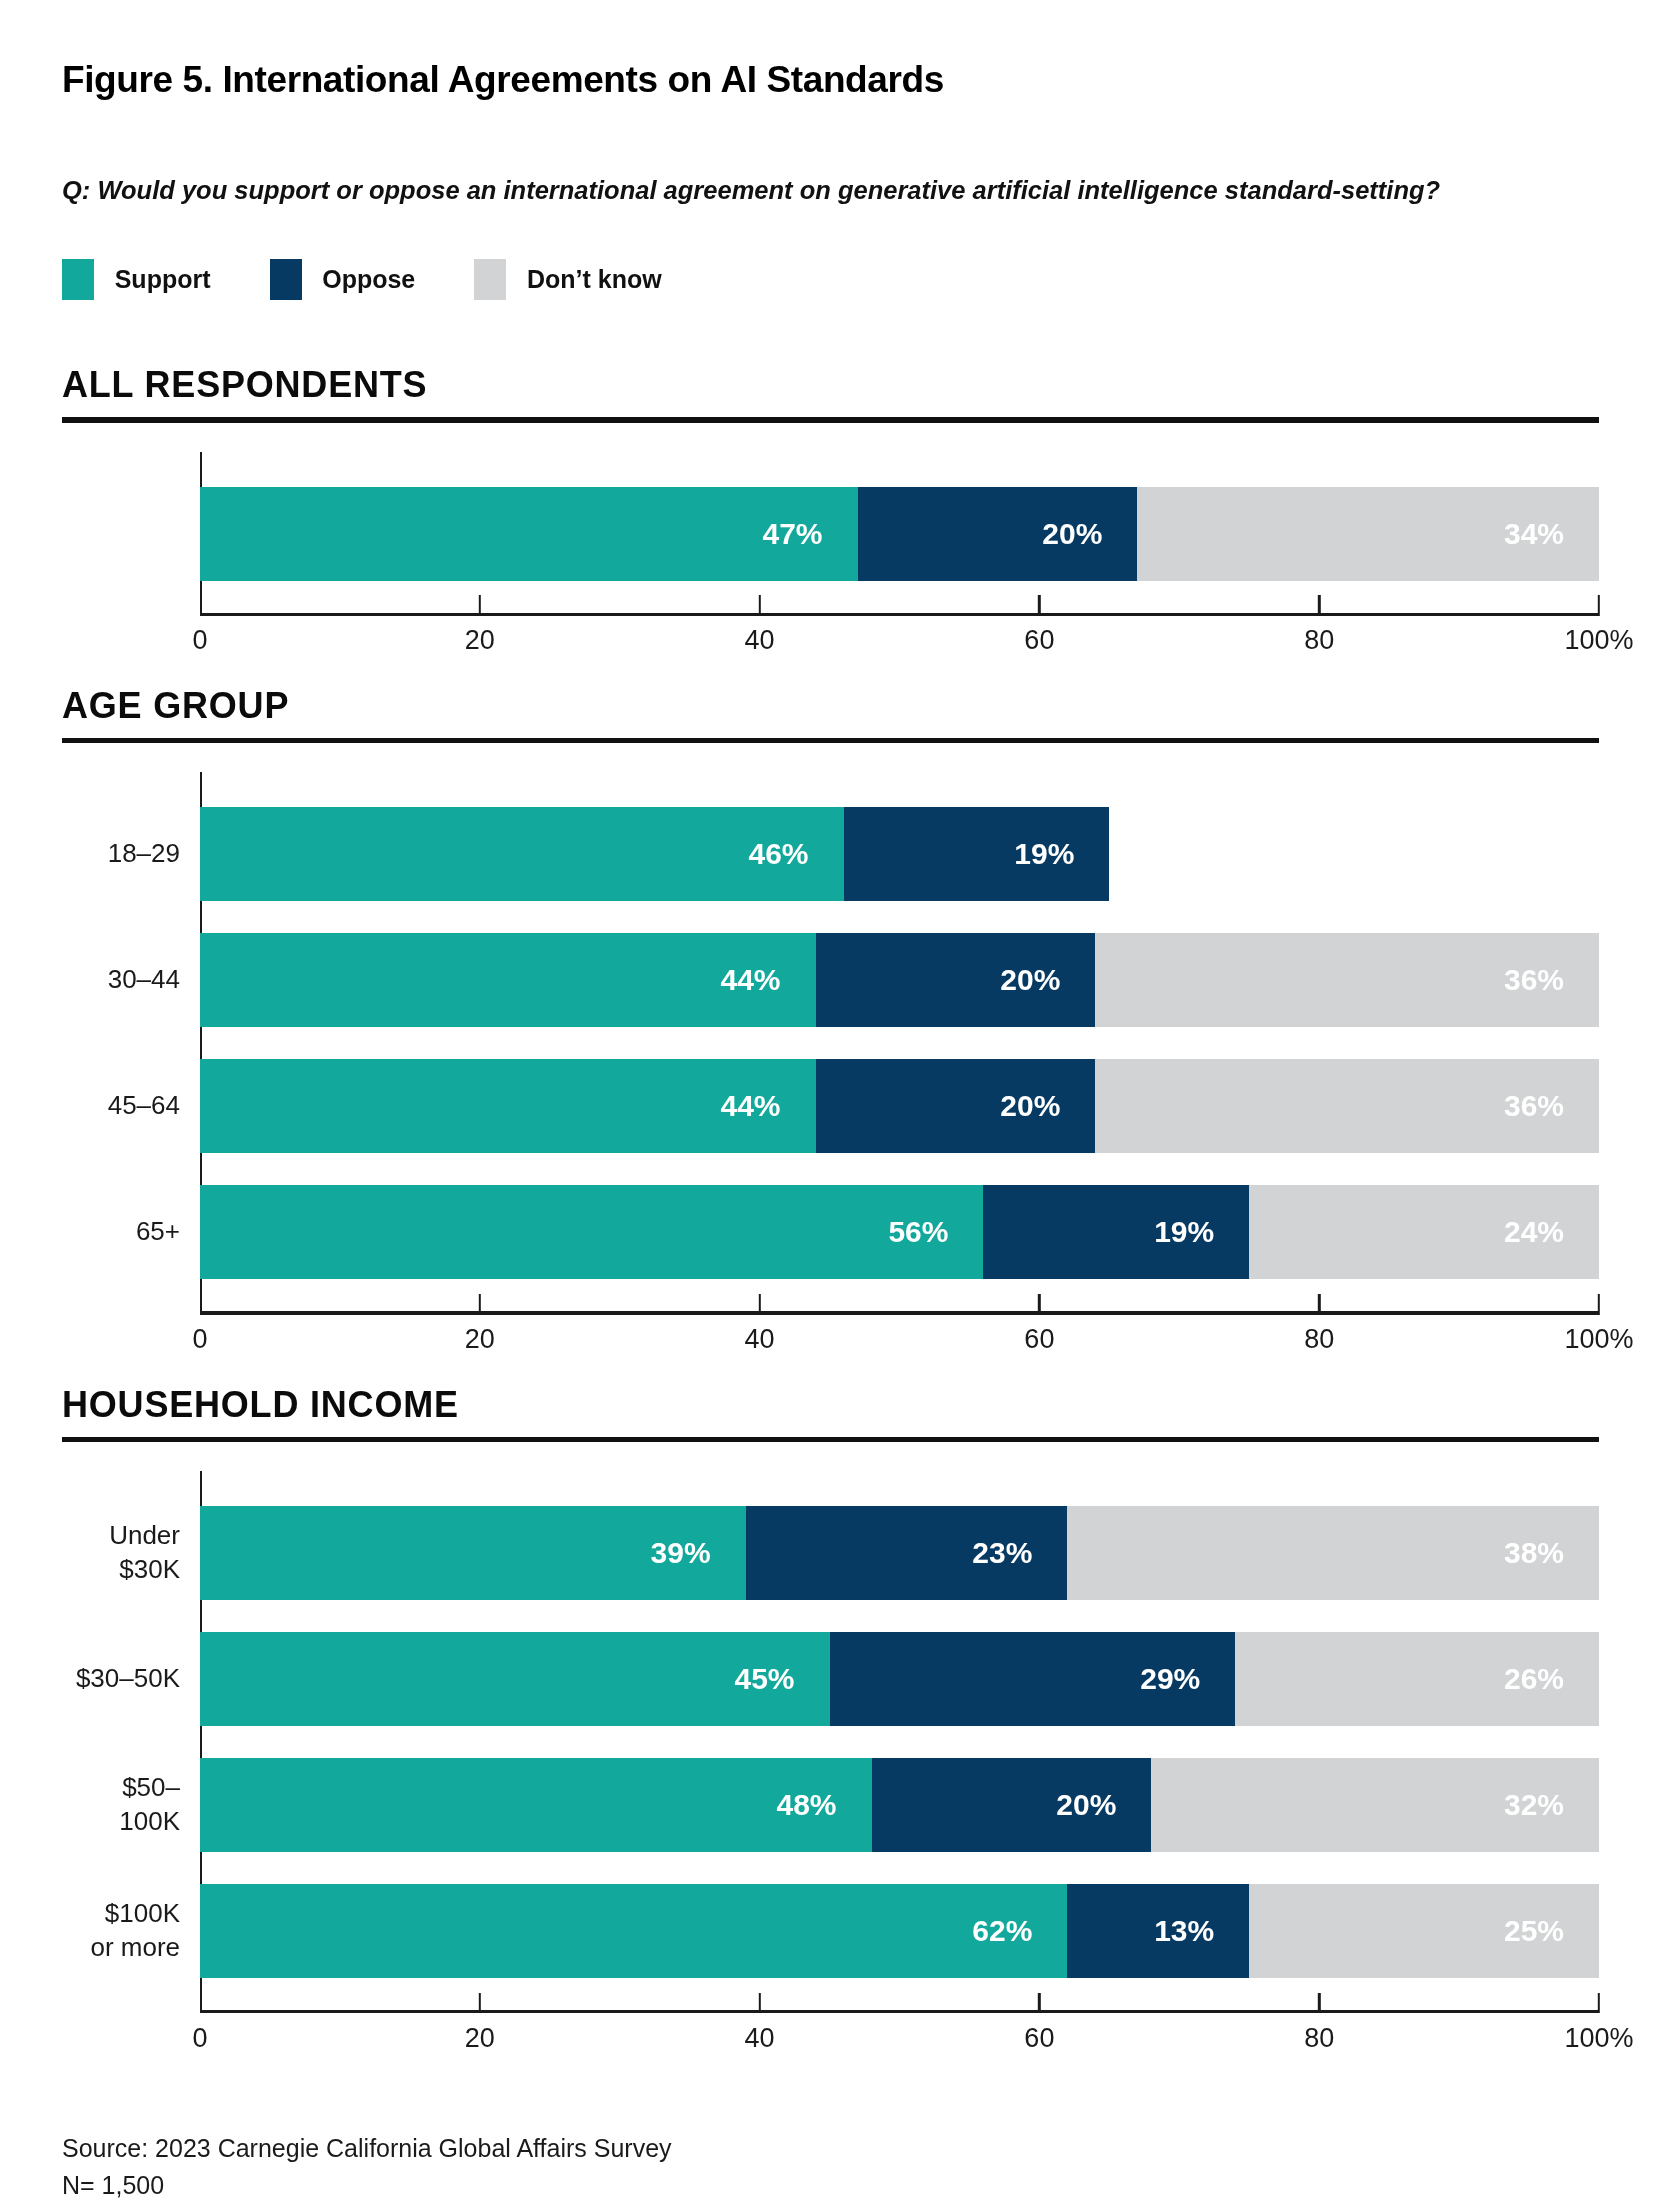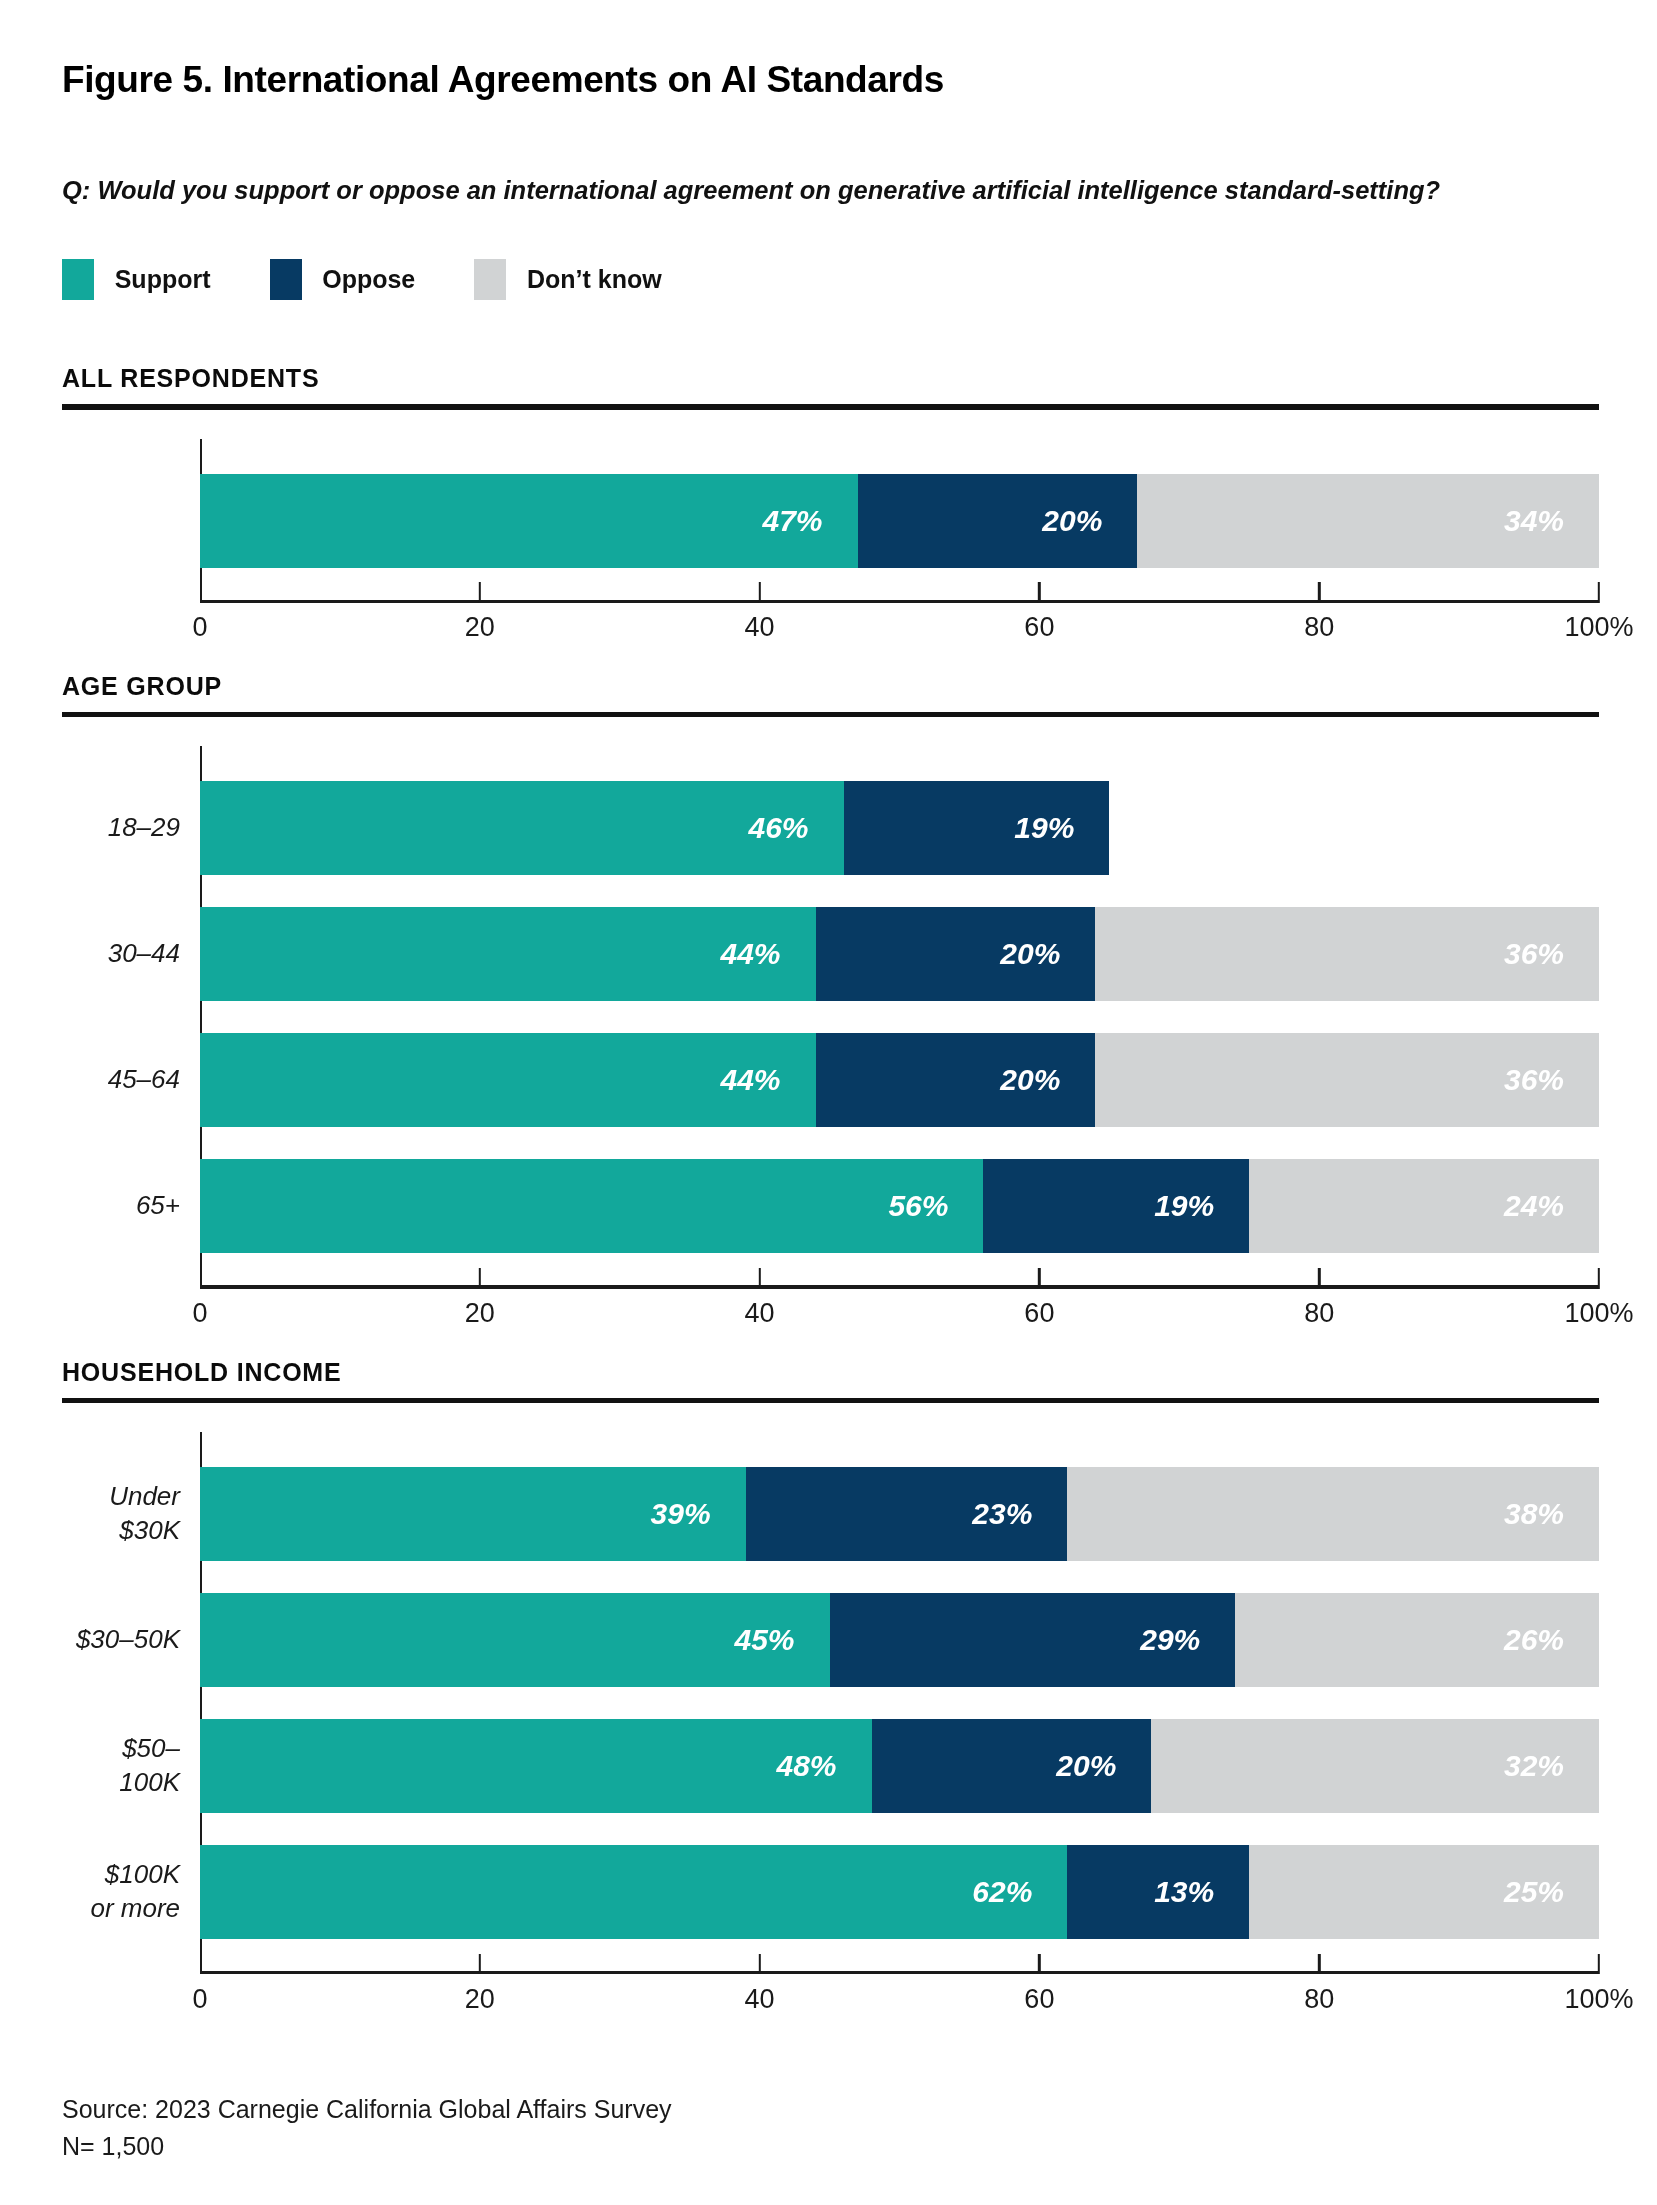--- a/index.html
+++ b/index.html
@@ -14,27 +14,27 @@
   .figure-title { font-size:37px; font-weight:bold; line-height:45px; letter-spacing:-0.4px; color:#000;margin-top:6px; }
   .question { margin-top:73px; font-size:25.5px; font-weight:bold; font-style:italic; line-height:30px; color:#111; }
 
   .legend { margin-top:54px; display:flex; align-items:center; }
   .legend-item { display:flex; align-items:center; margin-right:59px; }
   .legend-swatch { width:32px; height:41px; display:inline-block; }
   .legend-label { font-size:25px; font-weight:bold; margin-left:20.7px; color:#111; }
 
   #charts section:first-child { margin-top:64px; }
   .chart-section { margin-top:28px; }
-  .section-title { font-size:25px; font-weight:bold; letter-spacing:0.8px; color:#0b0b0b; }
+  .section-title { font-size:36px; font-weight:bold; letter-spacing:0.8px; color:#0b0b0b; }
   .section-rule { height:5.6px; background:#111; margin-top:11px; width:1537px; }
 
   .plotwrap { position:relative; margin-left:138px; width:1399px; margin-top:29px; padding-top:35px; }
   .yaxis { position:absolute; left:0; top:0; bottom:41px; width:2.4px; background:#1a1a1a; }
 
-  .bar-row { position:relative; height:94px; margin-bottom:32px;font-style:italic; }
+  .bar-row { position:relative; height:94px; margin-bottom:32px; }
   .cat-label {
     position:absolute; left:-138px; width:118px; top:0; height:100%;
     display:flex; align-items:center; justify-content:flex-end;
     font-size:26px; color:#1a1a1a; text-align:right; white-space:pre-line; line-height:1.3;
   }
   .bar { display:flex; height:100%; width:100%; }
   .seg { display:flex; align-items:center; justify-content:flex-end; padding-right:35px; overflow:visible; }
   .seg-last { flex:1;padding-left:31px; }
   .pct { color:#ffffff; font-weight:bold; font-size:30px; white-space:nowrap; }
 

